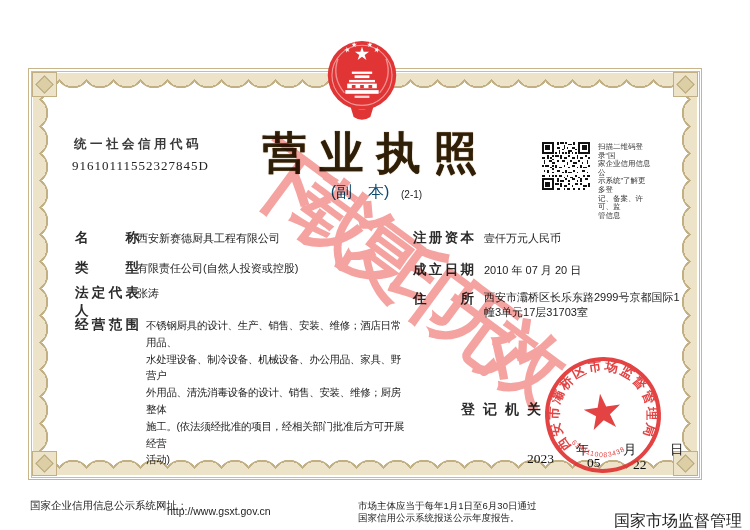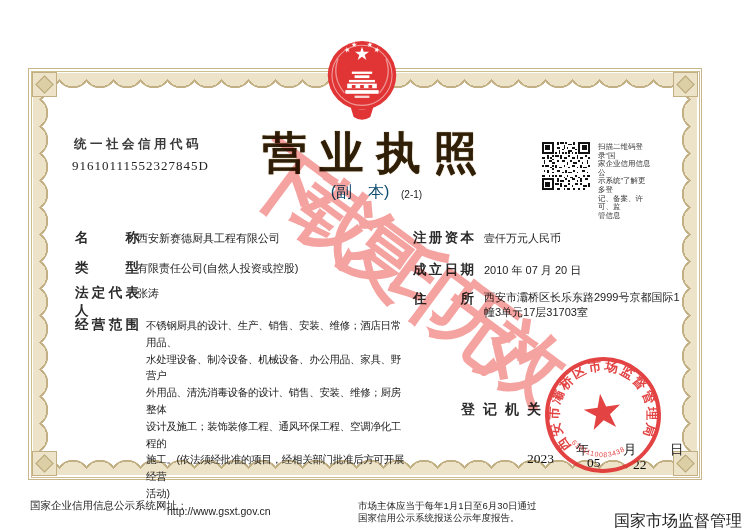--- a/index.html
+++ b/index.html
@@ -144,21 +144,20 @@
   <div class="val" style="top:261px">有限责任公司(自然人投资或控股)</div>
 
   <div class="lbl" style="top:284px">法定代表人</div>
   <div class="val" style="top:286px">张涛</div>
 
   <div class="lbl" style="top:316px">经营范围</div>
   <div class="scope">
     <div>不锈钢厨具的设计、生产、销售、安装、维修；酒店日常用品、</div>
     <div>水处理设备、制冷设备、机械设备、办公用品、家具、野营户</div>
     <div>外用品、清洗消毒设备的设计、销售、安装、维修；厨房整体</div>
-    <div>设计及施工；装饰装修工程、通风环保工程、空调净化工程的</div>
     <div>施工。(依法须经批准的项目，经相关部门批准后方可开展经营</div>
     <div>活动)</div>
   </div>
 
   <div class="rlbl" style="top:229px">注册资本</div>
   <div class="rval" style="top:231px">壹仟万元人民币</div>
 
   <div class="rlbl" style="top:261px">成立日期</div>
   <div class="rval" style="top:263px">2010 年 07 月 20 日</div>
 

